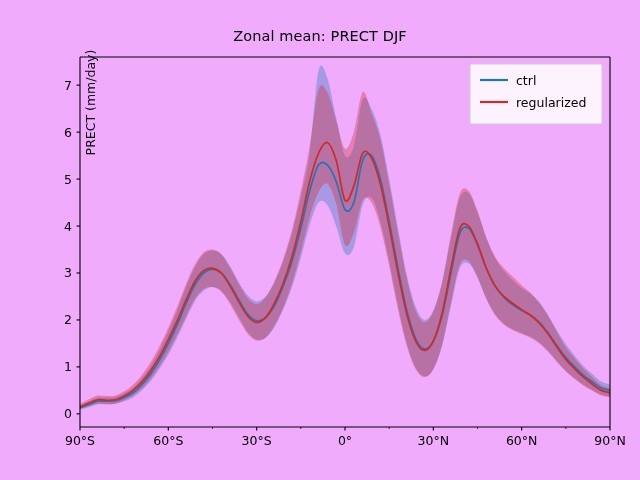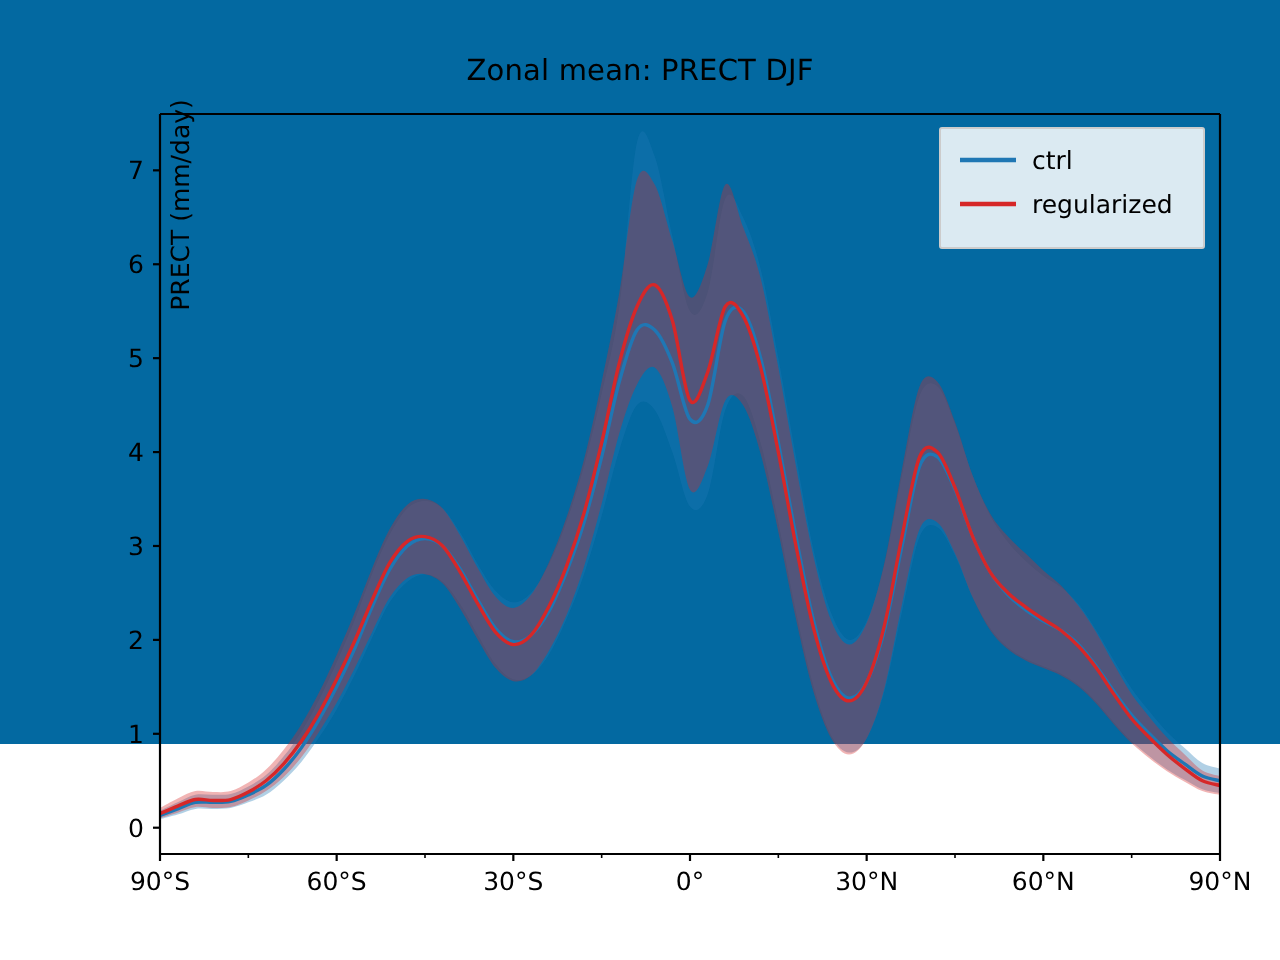--- a/index.html
+++ b/index.html
@@ -9,22 +9,22 @@
   }
   body {
     width: 640px;
     height: 480px;
     overflow: hidden;
     font-family: "DejaVu Sans", sans-serif;
   }
   #figure {
     position: relative;
     width: 640px;
-    height: 372px;
-    background: #0369a1;
+    height: 480px;
+    background: #f0abfc;
   }
   #chart-title {
     position: absolute;
     left: 0;
     top: 28px;
     width: 640px;
     text-align: center;
     font-size: 14.5px;
     color: #000000;
     letter-spacing: 0.1px;

